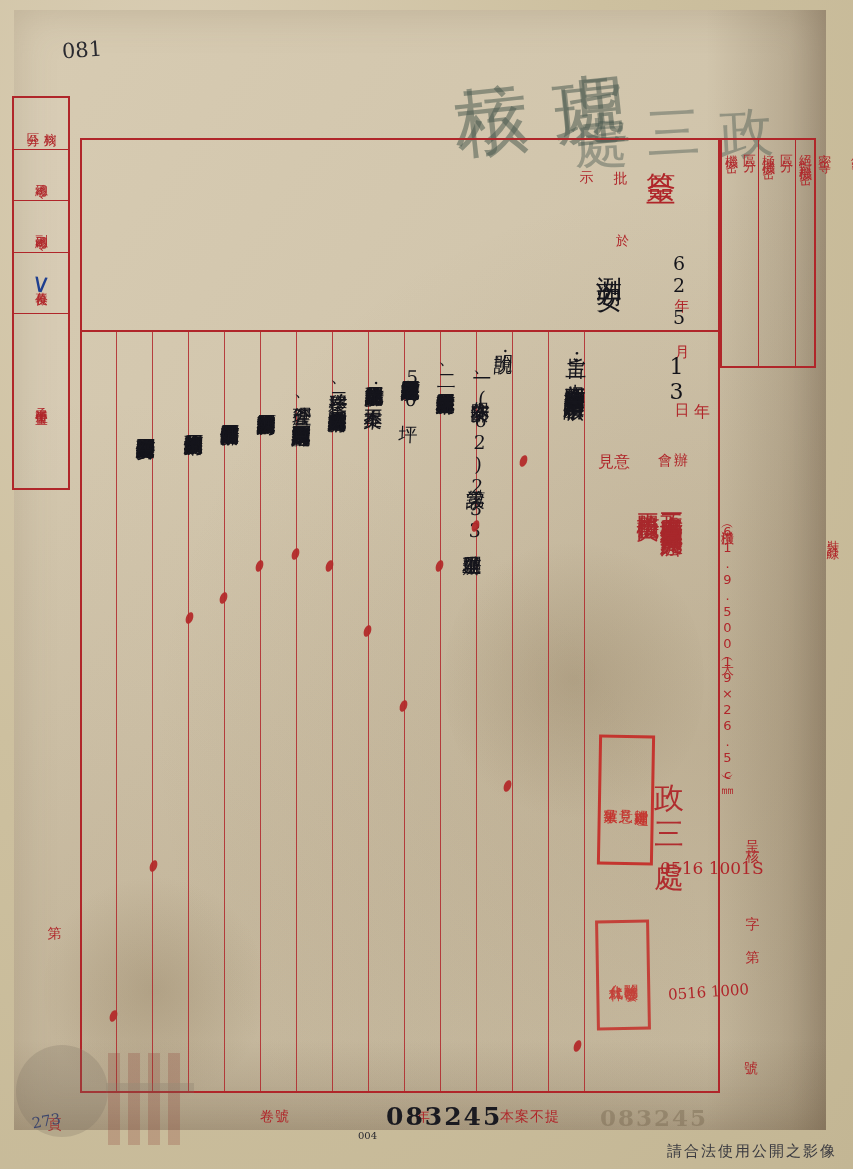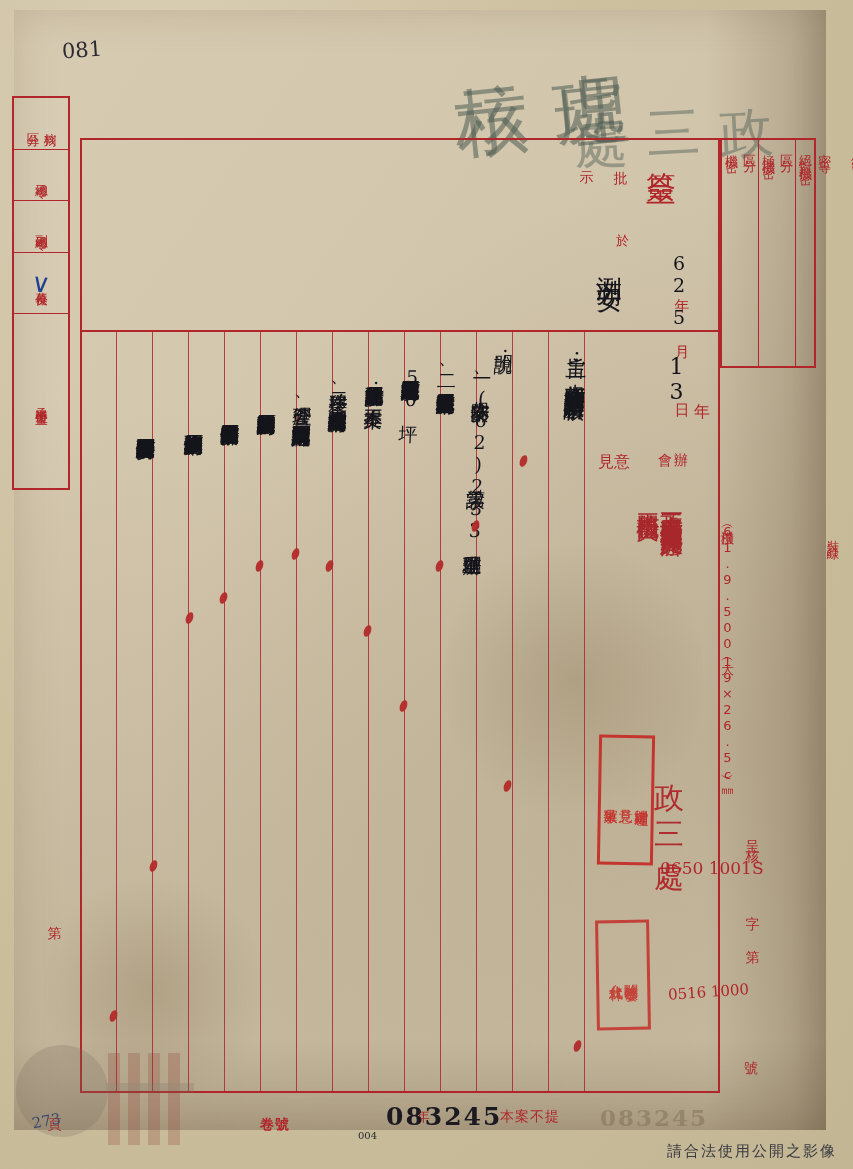--- a/index.html
+++ b/index.html
@@ -436,21 +436,21 @@
   <div class="dot" style="left:150px;top:860px;"></div>
   <div class="dot" style="left:110px;top:1010px;"></div>
   <div class="dot" style="left:504px;top:780px;"></div>
   <div class="dot" style="left:574px;top:1040px;"></div>
 
   <div class="stamp stamp1">
     <span class="st">歸檔處理
 意見
 吳敏軍</span>
   </div>
-  <div class="stampnum">0650
+  <div class="stampnum">0516
 1001S</div>
 
   <div class="stamp stamp2">
     <span class="st">檢閱部收發
 台北代林</span>
   </div>
   <div class="stampnum2">0516
 1000</div>
 
   <div class="bigsig">政
@@ -458,21 +458,21 @@
 處</div>
 
   <div class="spec">（橫澄）61.9.500大（19×26.5）ᴄ㎜</div>
   <div class="rmark" style="top:530px;">裝訂線</div>
   <div class="chengzhe">呈核</div>
   <div class="ziedi">字第</div>
   <div class="haobot">號</div>
   <div class="leftside">第   頁</div>
 
   <div class="botmeta">
-    <span style="left:180px;top:16px;font-weight:bold;">卷號</span>
+    <span style="left:180px;top:8px;">卷號</span>
     <span style="left:336px;top:8px;">年</span>
     <span style="left:420px;top:8px;">本案不提</span>
   </div>
   <div class="docnum">083245</div>
   <div class="docnum-ghost">083245</div>
   <div class="subnum">004</div>
   <div class="leftpen">273</div>
 
   <svg class="wm" viewBox="0 0 210 120">
     <circle cx="52" cy="60" r="46" fill="rgba(120,110,95,.55)"></circle>

